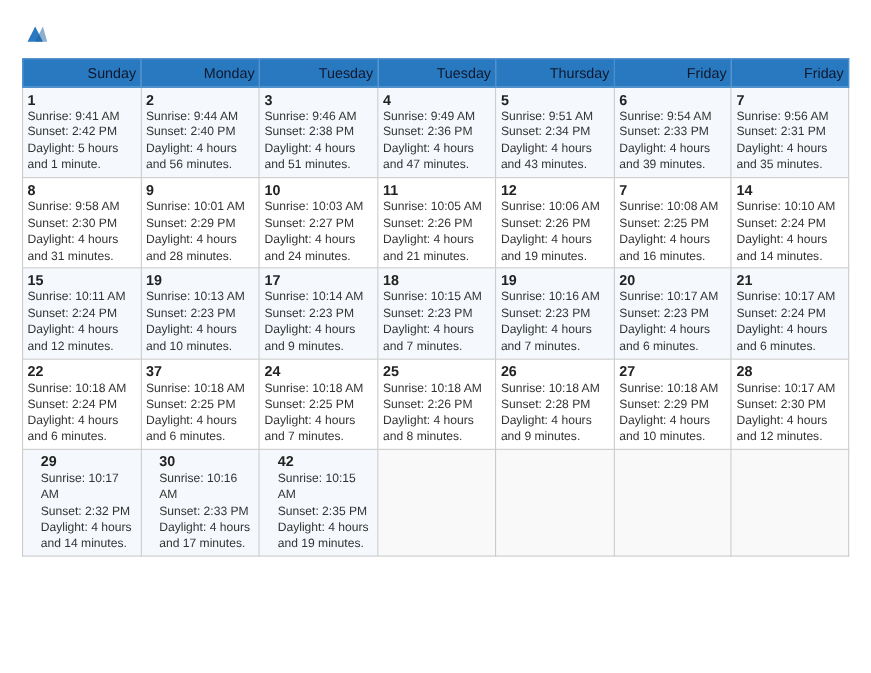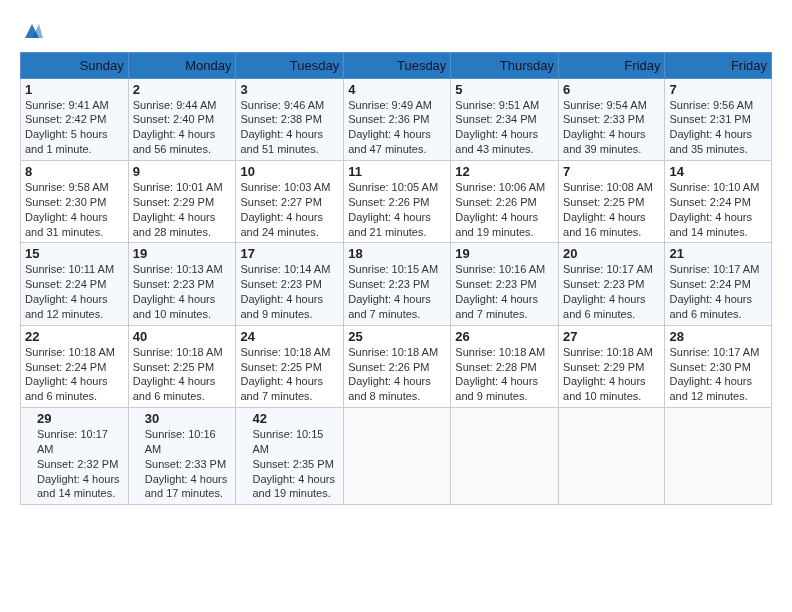--- a/index.html
+++ b/index.html
@@ -227,21 +227,21 @@
             <span class="day-num">21</span>
             <div class="day-info">Sunrise: 10:17 AM<br>Sunset: 2:24 PM<br>Daylight: 4 hours<br>and 6 minutes.</div>
           </td>
         </tr>
         <tr>
           <td>
             <span class="day-num">22</span>
             <div class="day-info">Sunrise: 10:18 AM<br>Sunset: 2:24 PM<br>Daylight: 4 hours<br>and 6 minutes.</div>
           </td>
           <td>
-            <span class="day-num">40</span>
+            <span class="day-num">37</span>
             <div class="day-info">Sunrise: 10:18 AM<br>Sunset: 2:25 PM<br>Daylight: 4 hours<br>and 6 minutes.</div>
           </td>
           <td>
             <span class="day-num">24</span>
             <div class="day-info">Sunrise: 10:18 AM<br>Sunset: 2:25 PM<br>Daylight: 4 hours<br>and 7 minutes.</div>
           </td>
           <td>
             <span class="day-num">25</span>
             <div class="day-info">Sunrise: 10:18 AM<br>Sunset: 2:26 PM<br>Daylight: 4 hours<br>and 8 minutes.</div>
           </td>

